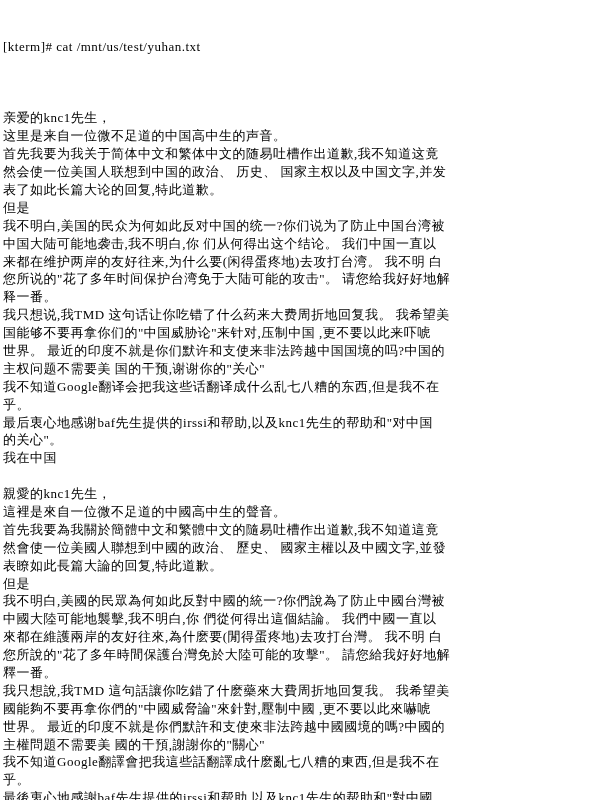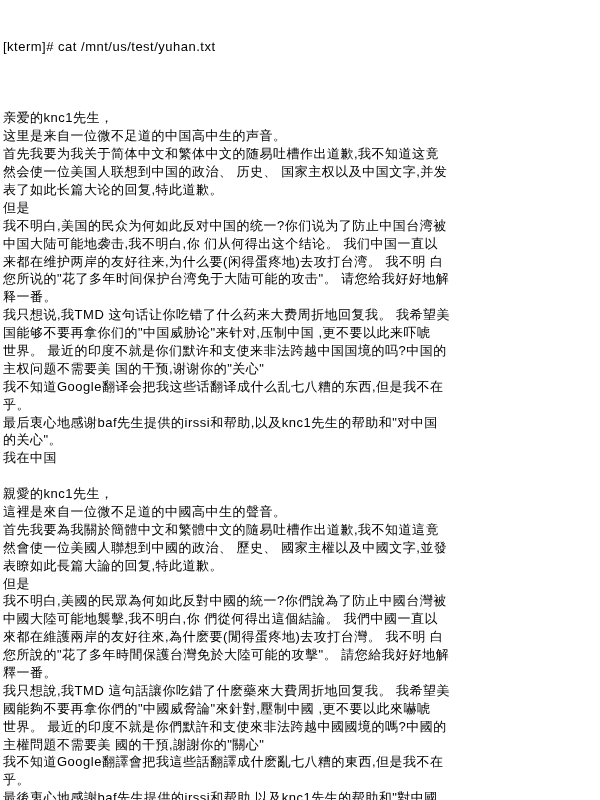--- a/index.html
+++ b/index.html
@@ -5,21 +5,21 @@
   html, body {
     margin: 0;
     padding: 0;
     background: #ffffff;
   }
   .terminal {
     width: 600px;
     height: 800px;
     background: #ffffff;
     color: #000000;
-    font-family: Liberation Sans, sans-serif;
+    font-family: Liberation Serif, serif;
     font-size: 13px;
     line-height: 17.9px;
     letter-spacing: 0.5px;
     white-space: pre;
     overflow: hidden;
     box-sizing: border-box;
     padding: 2px 0 0 3px;
   }
   .line {
     height: 17.9px;

